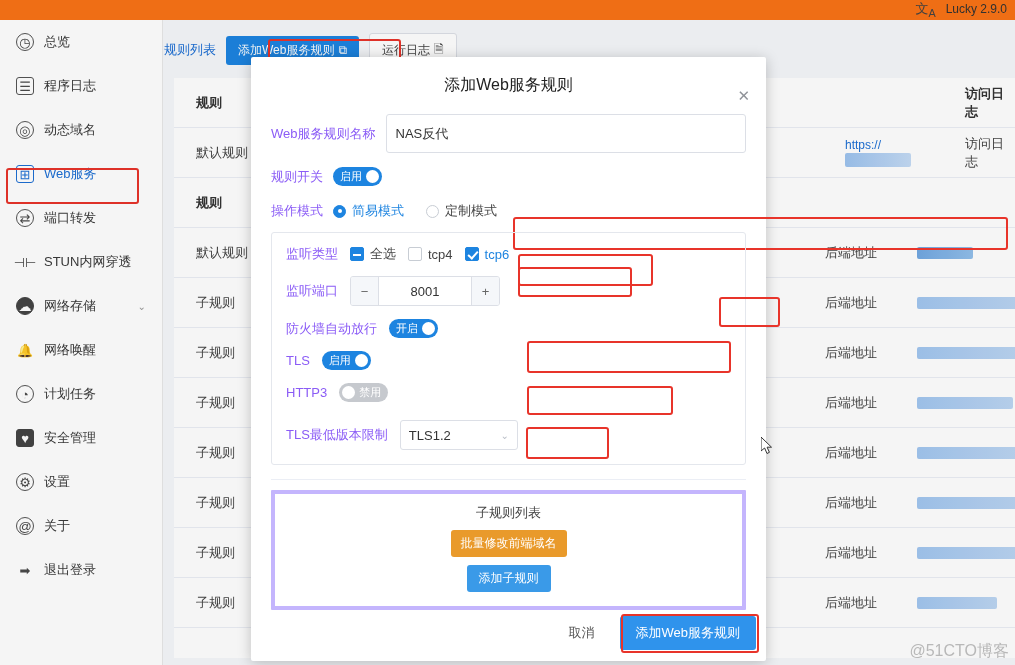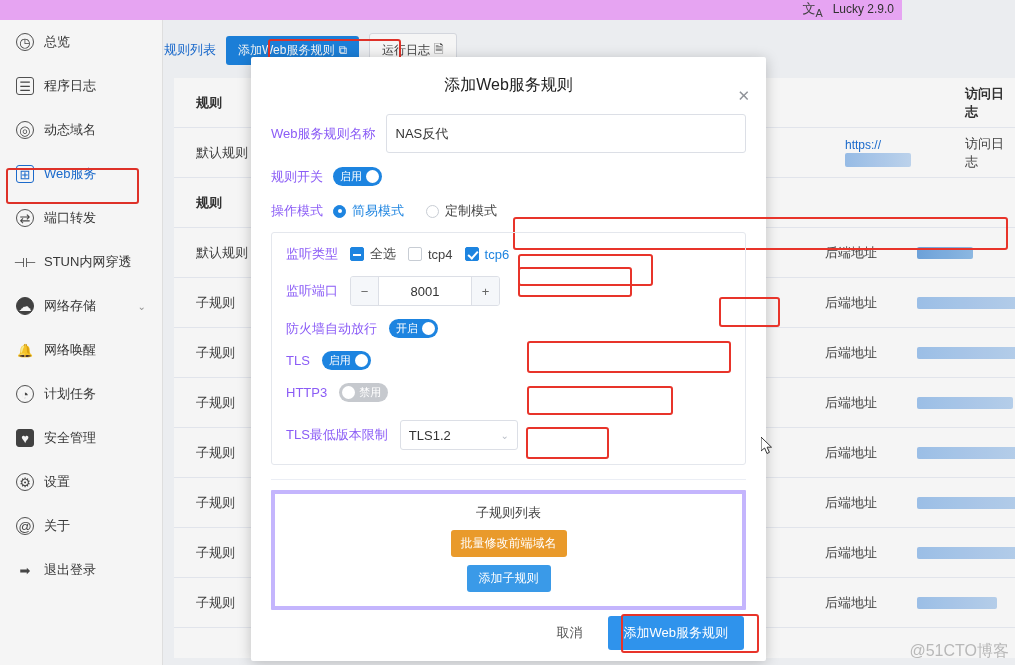--- a/index.html
+++ b/index.html
@@ -11,22 +11,22 @@
     background: #ffffff;
   }
   #app {
     position: relative;
     width: 1015px; height: 665px;
     background: #f5f7fa;
   }
 
   
   .topbar {
-    position: absolute; top: 0; left: 0; width: 902px; height: 20px;
-    background: #f0abfc;
+    position: absolute; top: 0; left: 0; width: 1015px; height: 20px;
+    background: #f97316;
   }
   .topbar-right {
     position: absolute; right: 8px; top: 0px;
     display: flex; align-items: center; gap: 10px;
     font-size: 12px; color: #333;
   }
   .lang-icon { font-size: 13px; color: #444; }
   .version-text { font-size: 12px; color: #333; }
 
   
@@ -230,21 +230,21 @@
     background: #e99a2b; color: #fff; border: none; border-radius: 3px;
     font-size: 12px; padding: 5px 10px; cursor: pointer; display: inline-block;
     font-family: "Liberation Sans", sans-serif;
   }
   .btn-addsub {
     background: #3a9ae8; color: #fff; border: none; border-radius: 3px;
     font-size: 12px; padding: 5px 12px; margin-top: 8px; cursor: pointer;
     display: inline-block; font-family: "Liberation Sans", sans-serif;
   }
   .modal-footer {
-    position: absolute; bottom: 0; left: 0; width: 515px; height: 56px;
+    position: absolute; bottom: 0; left: 12px; width: 515px; height: 56px;
     display: flex; align-items: center; justify-content: flex-end; gap: 12px;
     padding-right: 22px;
   }
   .btn-cancel {
     background: #fff; border: 1px solid transparent; color: #555;
     font-size: 13px; padding: 7px 12px; cursor: pointer;
     font-family: "Liberation Sans", sans-serif;
   }
   .btn-submit {
     background: #2f93ec; color: #fff; border: none; border-radius: 3px;

